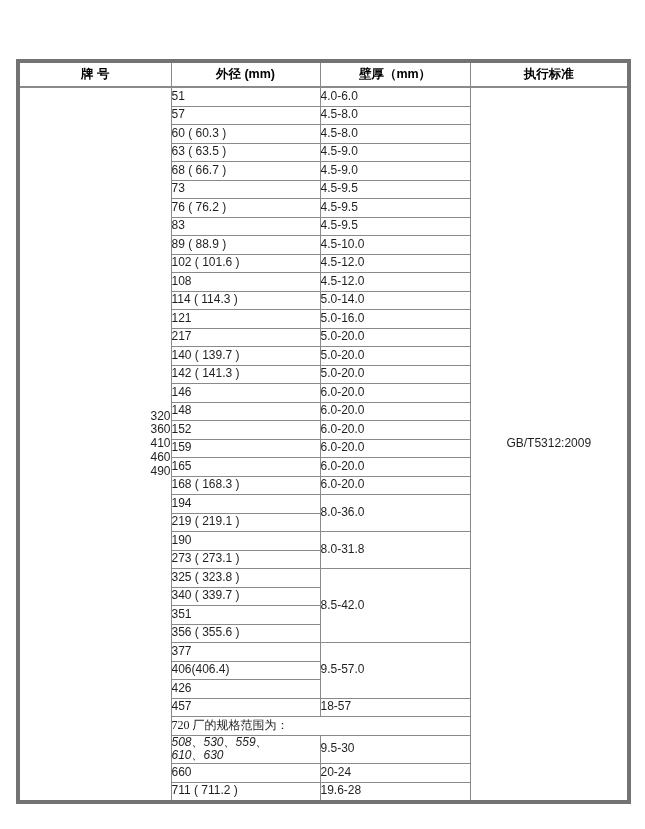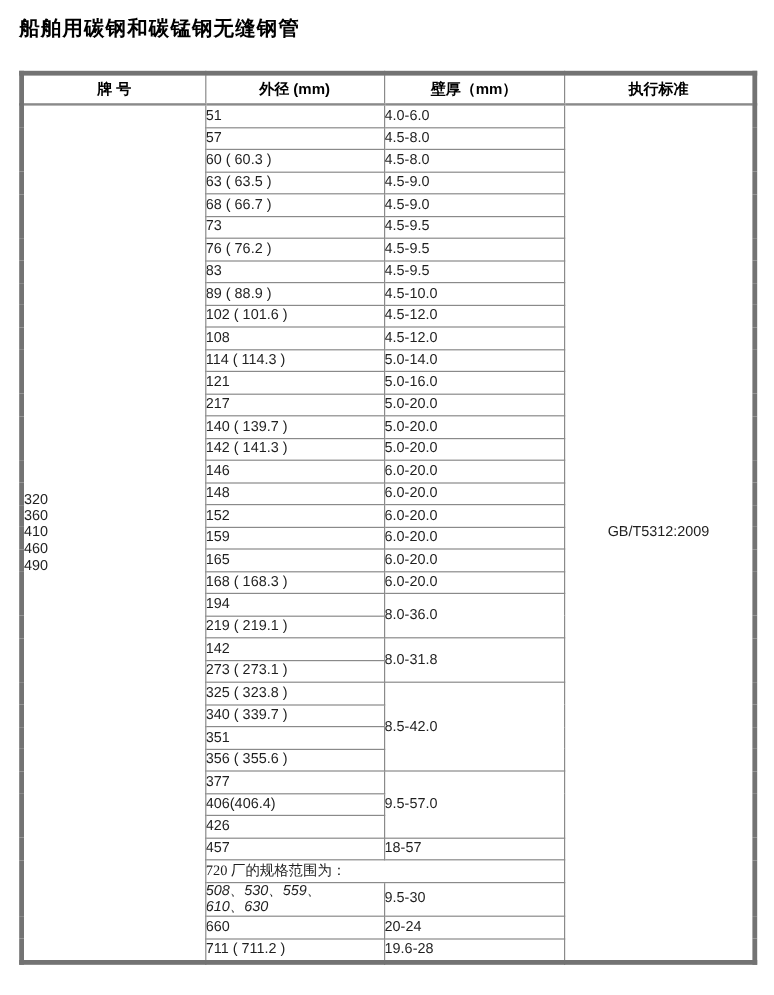--- a/index.html
+++ b/index.html
@@ -56,21 +56,21 @@
   table.spec tbody td {
     height: 17.5px;
     line-height: 1.15;
   }
   td.od-cell, td.wt-cell {
     padding-left: 12px;
     text-align: left;
   }
   td.grade-cell {
     padding-left: 22px;
-    text-align: left;
+    text-align: right;
     vertical-align: middle;
     white-space: pre-line;
     line-height: 18.5px;
   }
   td.standard-cell {
     padding-left: 17px;
     text-align: center;
     vertical-align: middle;
   }
   td.note-cell {
@@ -85,21 +85,20 @@
     white-space: pre-line;
     line-height: 15px;
     font-style: italic;
   }
 </style>
 </head>
 <body>
 
 <div class="page">
 
-  <div class="doc-title">船舶用碳钢和碳锰钢无缝钢管</div>
 
   <table class="spec">
     <colgroup>
       <col style="width:153px">
       <col style="width:149px">
       <col style="width:150px">
       <col style="width:159px">
     </colgroup>
     <thead>
       <tr>
@@ -205,21 +204,21 @@
           <td class="wt-cell" rowspan="1">6.0-20.0</td>
         </tr>
         <tr>
           <td class="od-cell">194</td>
           <td class="wt-cell" rowspan="2">8.0-36.0</td>
         </tr>
         <tr>
           <td class="od-cell">219 ( 219.1 )</td>
         </tr>
         <tr>
-          <td class="od-cell">142</td>
+          <td class="od-cell">190</td>
           <td class="wt-cell" rowspan="2">8.0-31.8</td>
         </tr>
         <tr>
           <td class="od-cell">273 ( 273.1 )</td>
         </tr>
         <tr>
           <td class="od-cell">325 ( 323.8 )</td>
           <td class="wt-cell" rowspan="4">8.5-42.0</td>
         </tr>
         <tr>

